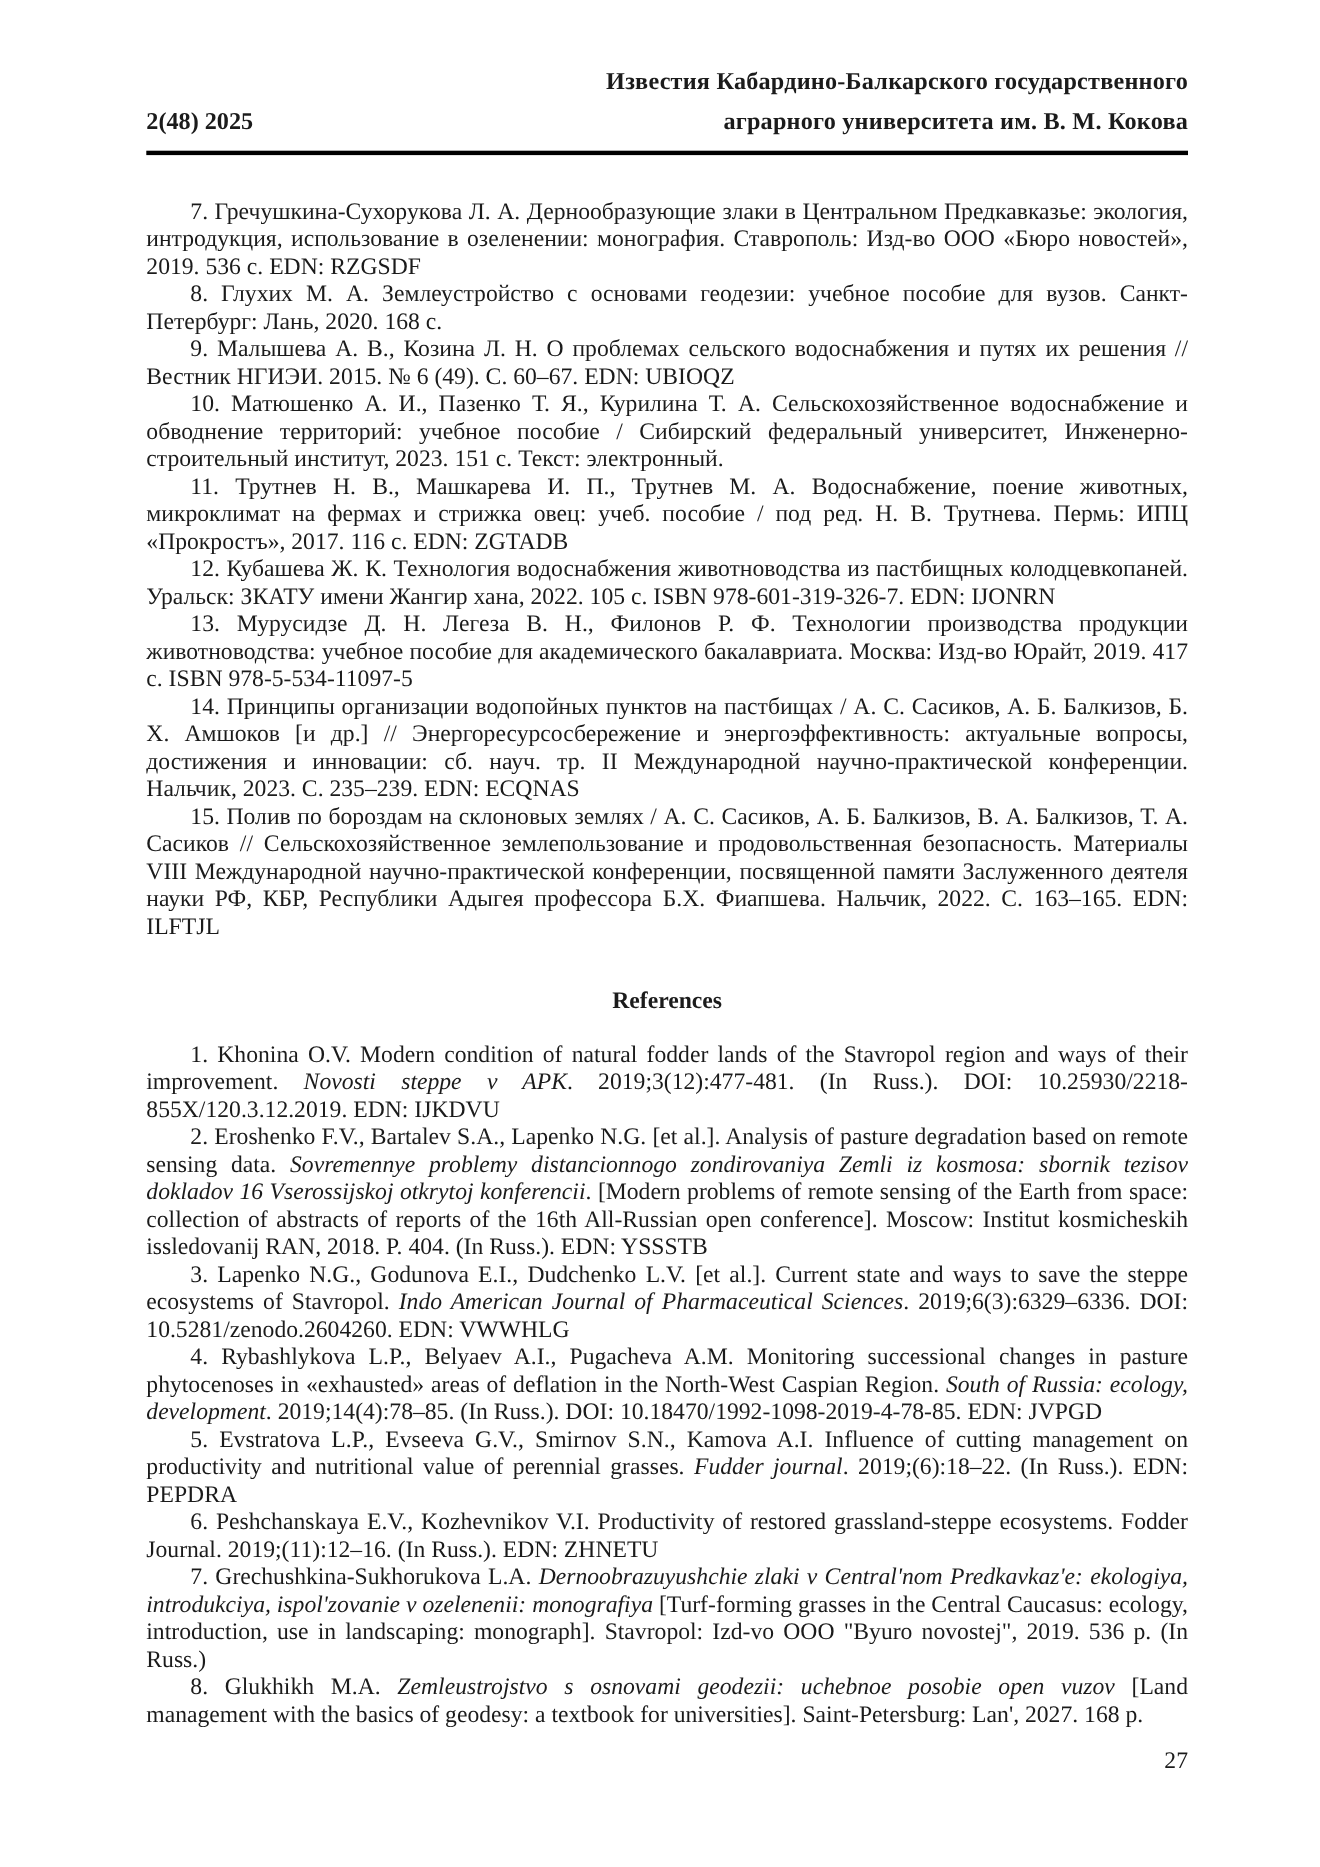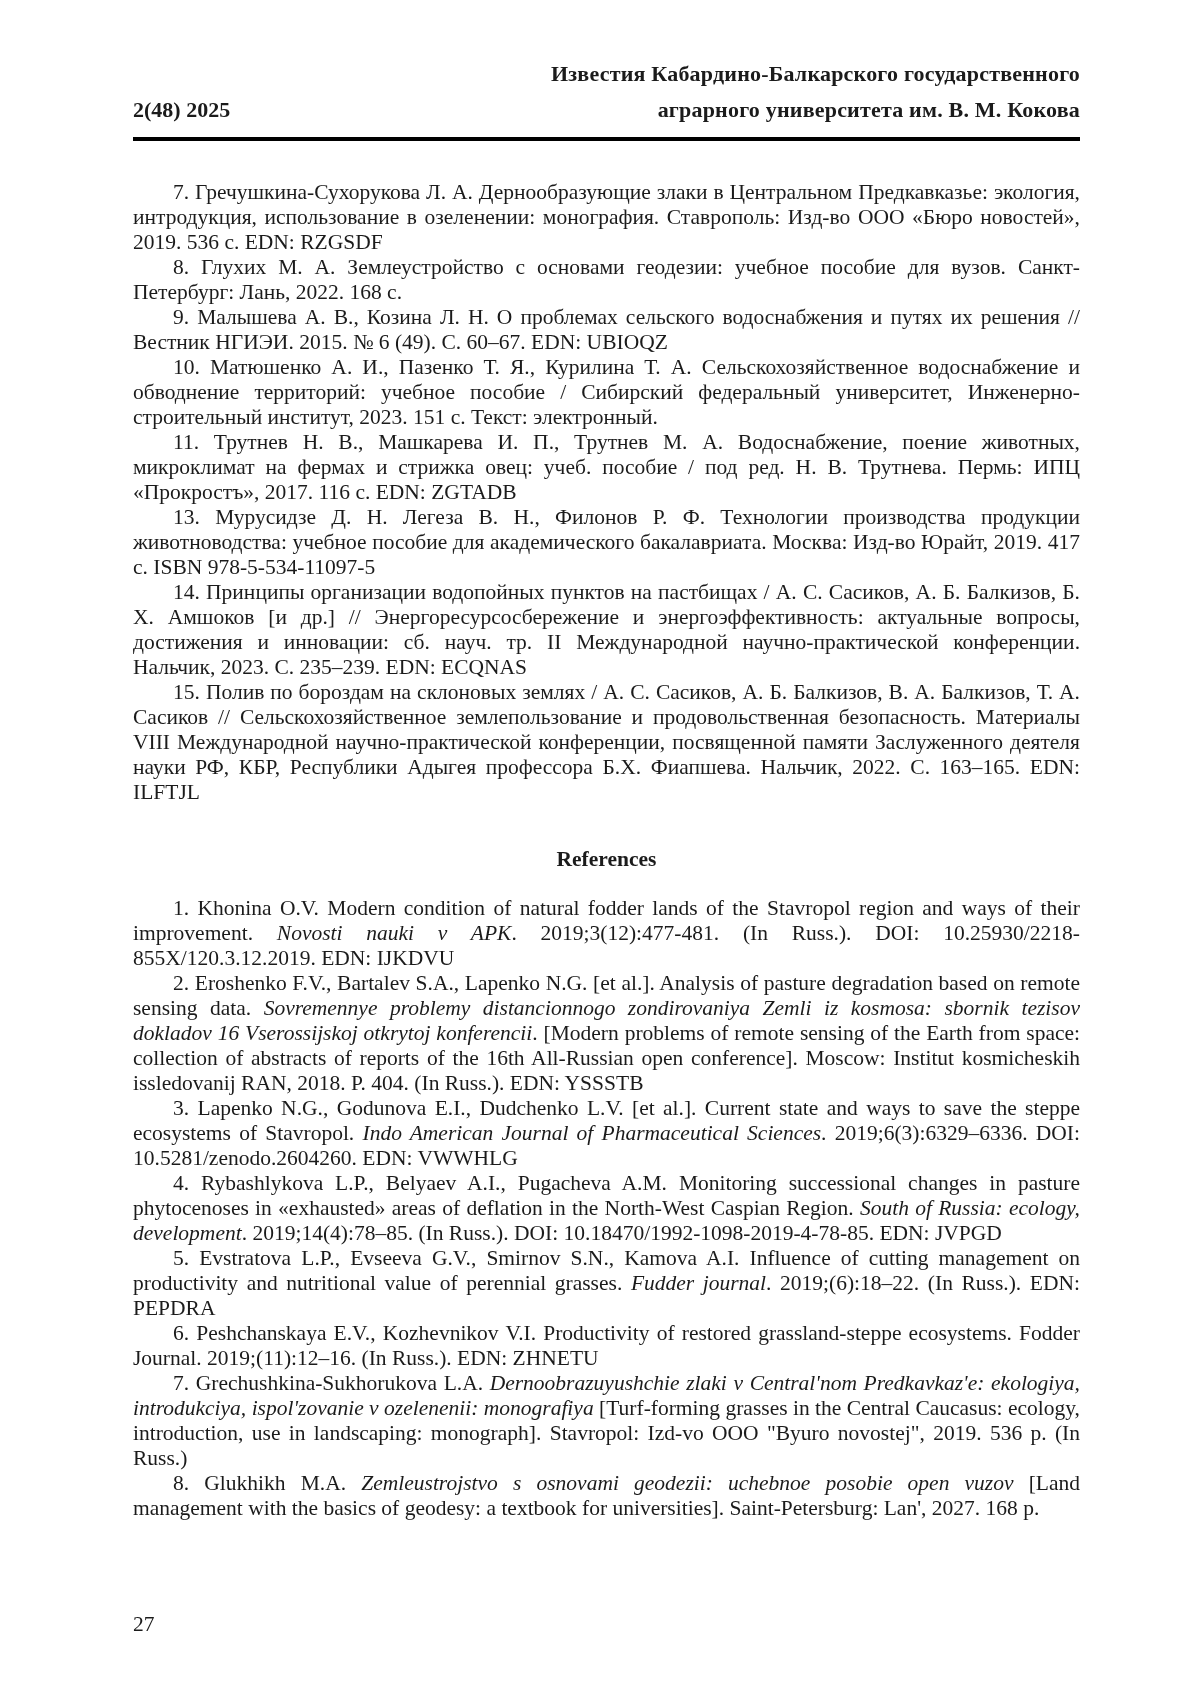--- a/index.html
+++ b/index.html
@@ -55,57 +55,57 @@
     font-size: 21.5px;
     line-height: 25px;
     font-weight: bold;
   }
   .refs.en { margin-top: 24px; }
   .pagenum {
     position: absolute;
     left: 133px;
     top: 1588px;
     width: 947px;
-    text-align: left;
+    text-align: right;
     font-size: 21.5px;
     line-height: 25px;
-    margin-top: 24px;
   }
 </style>
 </head>
 <body>
 
 <div class="page">
   <div class="content">
 
     <header class="header">
       <div class="issue">2(48) 2025</div>
       <div class="jtitle">
         <div>Известия Кабардино-Балкарского государственного</div>
         <div>аграрного университета им. В. М. Кокова</div>
       </div>
     </header>
 
     <div class="rule"></div>
 
     <section class="refs ru">
         <p class="ref"><span>7. Гречушкина-Сухорукова Л. А. Дернообразующие злаки в Центральном Предкавказье: экология, интродукция, использование в озеленении: монография. Ставрополь: Изд-во ООО «Бюро новостей», 2019. 536 с. EDN: RZGSDF</span></p>
-        <p class="ref"><span>8. Глухих М. А. Землеустройство с основами геодезии: учебное пособие для вузов. Санкт-Петербург: Лань, 2022. 168 с.</span></p>
+        <p class="ref"><span>8. Глухих М. А. Землеустройство с основами геодезии: учебное пособие для вузов. Санкт-Петербург: Лань, 2020. 168 с.</span></p>
         <p class="ref"><span>9. Малышева А. В., Козина Л. Н. О проблемах сельского водоснабжения и путях их решения // Вестник НГИЭИ. 2015. № 6 (49). С. 60–67. EDN: UBIOQZ</span></p>
         <p class="ref"><span>10. Матюшенко А. И., Пазенко Т. Я., Курилина Т. А. Сельскохозяйственное водоснабжение и обводнение территорий: учебное пособие / Сибирский федеральный университет, Инженерно-строительный институт, 2023. 151 с. Текст: электронный.</span></p>
         <p class="ref"><span>11. Трутнев Н. В., Машкарева И. П., Трутнев М. А. Водоснабжение, поение животных, микроклимат на фермах и стрижка овец: учеб. пособие / под ред. Н. В. Трутнева. Пермь: ИПЦ «Прокростъ», 2017. 116 с. EDN: ZGTADB</span></p>
+        <p class="ref"><span>12. Кубашева Ж. К. Технология водоснабжения животноводства из пастбищных колодцевкопаней. Уральск: ЗКАТУ имени Жангир хана, 2022. 105 с. ISBN 978-601-319-326-7. EDN: IJONRN</span></p>
         <p class="ref"><span>13. Мурусидзе Д. Н. Легеза В. Н., Филонов Р. Ф. Технологии производства продукции животноводства: учебное пособие для академического бакалавриата. Москва: Изд-во Юрайт, 2019. 417 с. ISBN 978-5-534-11097-5</span></p>
         <p class="ref"><span>14. Принципы организации водопойных пунктов на пастбищах / А. С. Сасиков, А. Б. Балкизов, Б. Х. Амшоков [и др.] // Энергоресурсосбережение и энергоэффективность: актуальные вопросы, достижения и инновации: сб. науч. тр. II Международной научно-практической конференции. Нальчик, 2023. С. 235–239. EDN: ECQNAS</span></p>
         <p class="ref"><span>15. Полив по бороздам на склоновых землях / А. С. Сасиков, А. Б. Балкизов, В. А. Балкизов, Т. А. Сасиков // Сельскохозяйственное землепользование и продовольственная безопасность. Материалы VIII Международной научно-практической конференции, посвященной памяти Заслуженного деятеля науки РФ, КБР, Республики Адыгея профессора Б.Х. Фиапшева. Нальчик, 2022. С. 163–165. EDN: ILFTJL</span></p>
       </section>
 
     <h2 class="refhead">References</h2>
 
     <section class="refs en">
-        <p class="ref"><span>1. Khonina O.V. Modern condition of natural fodder lands of the Stavropol region and ways of their improvement. </span><span class="it">Novosti nauki v APK</span><span>. 2019;3(12):477-481. (In Russ.). DOI: 10.25930/2218-855X/120.3.12.2019. EDN: IJKDVU</span></p>
+        <p class="ref"><span>1. Khonina O.V. Modern condition of natural fodder lands of the Stavropol region and ways of their improvement. </span><span class="it">Novosti steppe v APK</span><span>. 2019;3(12):477-481. (In Russ.). DOI: 10.25930/2218-855X/120.3.12.2019. EDN: IJKDVU</span></p>
         <p class="ref"><span>2. Eroshenko F.V., Bartalev S.A., Lapenko N.G. [et al.]. Analysis of pasture degradation based on remote sensing data. </span><span class="it">Sovremennye problemy distancionnogo zondirovaniya Zemli iz kosmosa: sbornik tezisov dokladov 16 Vserossijskoj otkrytoj konferencii</span><span>. [Modern problems of remote sensing of the Earth from space: collection of abstracts of reports of the 16th All-Russian open conference]. Moscow: Institut kosmicheskih issledovanij RAN, 2018. P. 404. (In Russ.). EDN: YSSSTB</span></p>
         <p class="ref"><span>3. Lapenko N.G., Godunova E.I., Dudchenko L.V. [et al.]. Current state and ways to save the steppe ecosystems of Stavropol. </span><span class="it">Indo American Journal of Pharmaceutical Sciences</span><span>. 2019;6(3):6329–6336. DOI: 10.5281/zenodo.2604260. EDN: VWWHLG</span></p>
         <p class="ref"><span>4. Rybashlykova L.P., Belyaev A.I., Pugacheva A.M. Monitoring successional changes in pasture phytocenoses in «exhausted» areas of deflation in the North-West Caspian Region. </span><span class="it">South of Russia: ecology, development</span><span>. 2019;14(4):78–85. (In Russ.). DOI: 10.18470/1992-1098-2019-4-78-85. EDN: JVPGD</span></p>
         <p class="ref"><span>5. Evstratova L.P., Evseeva G.V., Smirnov S.N., Kamova A.I. Influence of cutting management on productivity and nutritional value of perennial grasses. </span><span class="it">Fudder journal</span><span>. 2019;(6):18–22. (In Russ.). EDN: PEPDRA</span></p>
         <p class="ref"><span>6. Peshchanskaya E.V., Kozhevnikov V.I. Productivity of restored grassland-steppe ecosystems. Fodder Journal. 2019;(11):12–16. (In Russ.). EDN: ZHNETU</span></p>
         <p class="ref"><span>7. Grechushkina-Sukhorukova L.A. </span><span class="it">Dernoobrazuyushchie zlaki v Central'nom Predkavkaz'e: ekologiya, introdukciya, ispol'zovanie v ozelenenii: monografiya</span><span> [Turf-forming grasses in the Central Caucasus: ecology, introduction, use in landscaping: monograph]. Stavropol: Izd-vo OOO "Byuro novostej", 2019. 536 p. (In Russ.)</span></p>
         <p class="ref"><span>8. Glukhikh M.A. </span><span class="it">Zemleustrojstvo s osnovami geodezii: uchebnoe posobie open vuzov</span><span> [Land management with the basics of geodesy: a textbook for universities]. Saint-Petersburg: Lan', 2027. 168 p.</span></p>
       </section>
 
   </div>

